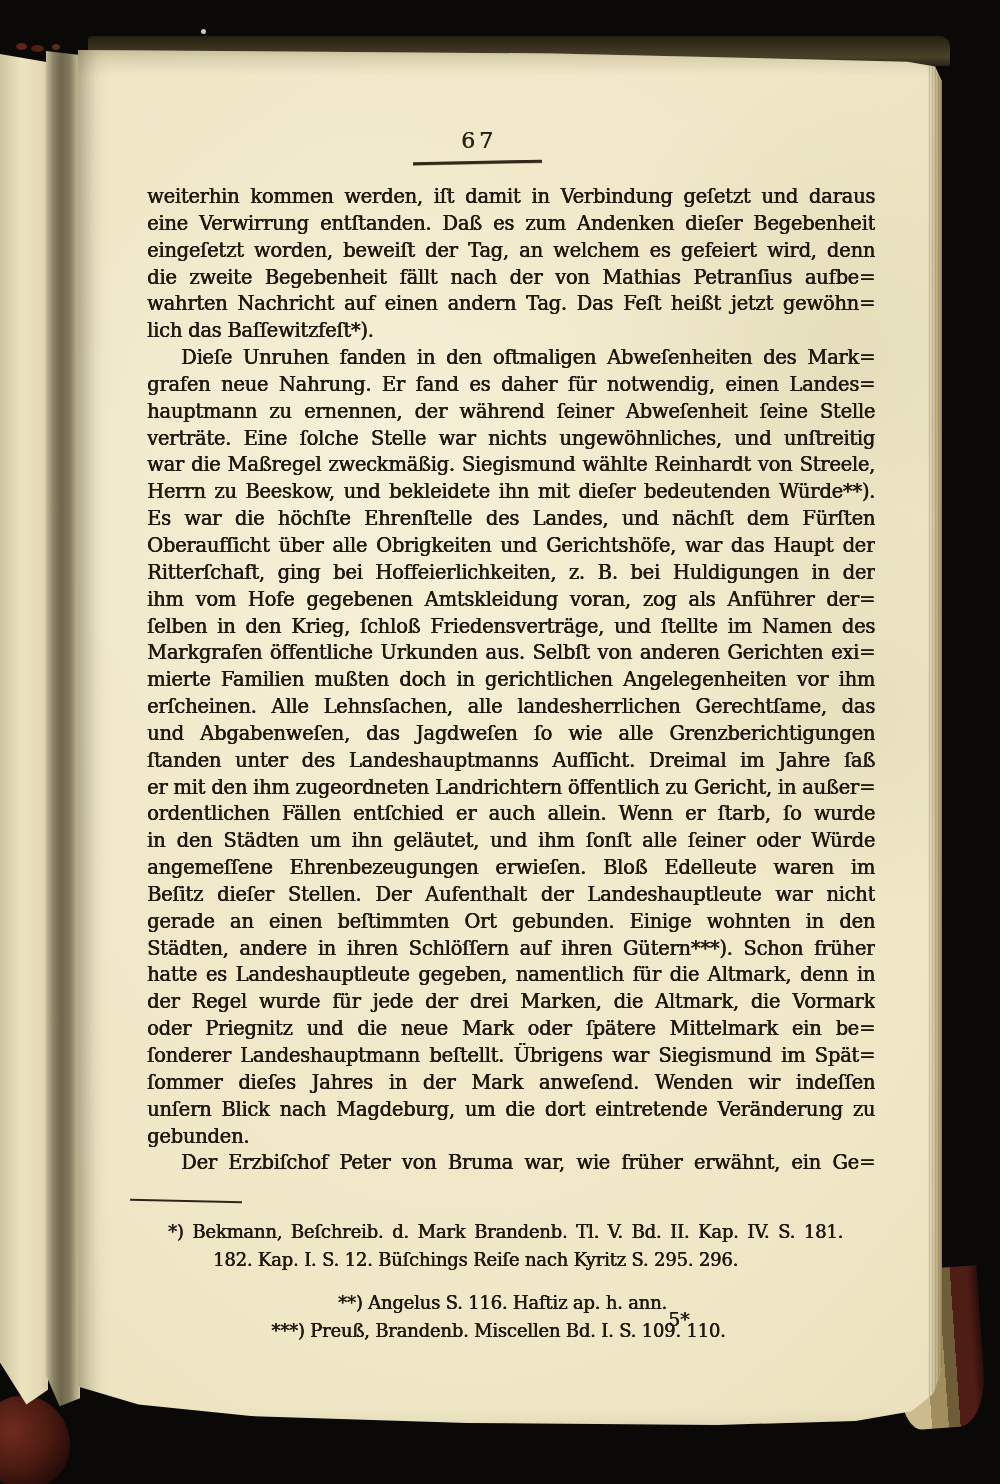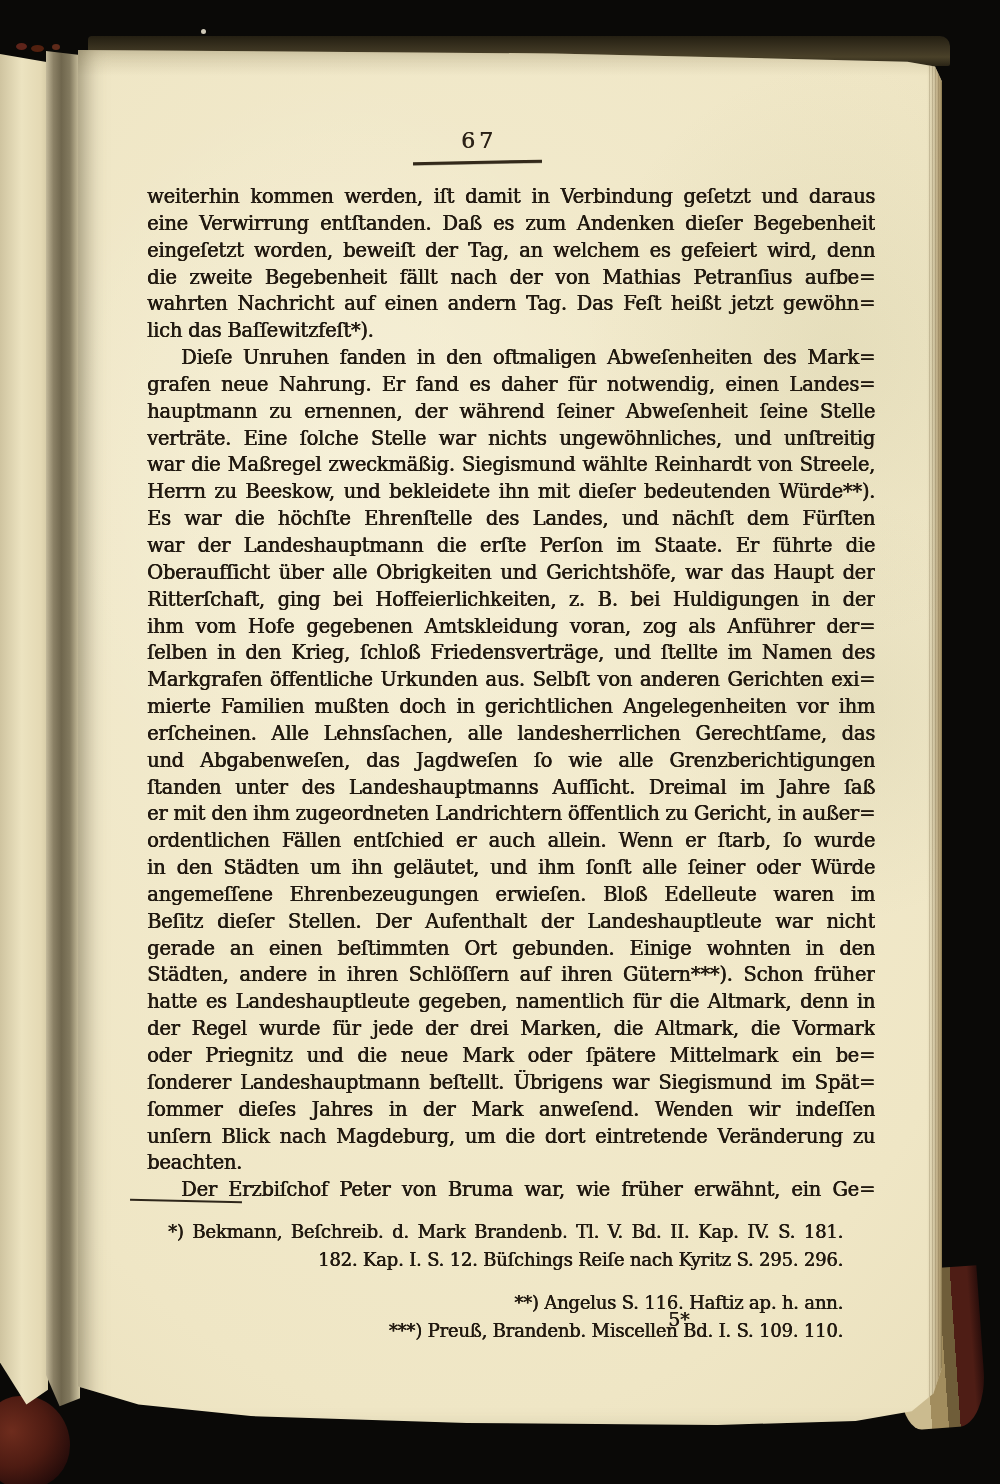--- a/index.html
+++ b/index.html
@@ -54,21 +54,21 @@
   .bl{margin:0;height:26.85px;line-height:26.85px;overflow:hidden;
     font-size:19.5px;letter-spacing:-0.25px;
     text-align:justify;text-align-last:justify;
     text-shadow:0.5px 0 0 currentColor,0 0 0.5px rgba(33,25,16,0.8);}
   .bl.end{text-align-last:left;}
   .bl.ind{text-indent:34px;}
   .fnrule{position:absolute;left:52px;top:1150px;width:112px;height:2.4px;
     background:#2e261a;transform:rotate(1.4deg);}
   .footnotes{position:absolute;left:30px;top:1168px;width:735px;}
   .fn{margin:0;height:27.6px;line-height:27.6px;overflow:hidden;
-    font-size:18px;letter-spacing:-0.2px;text-align:right;
+    font-size:18px;letter-spacing:-0.2px;text-align:center;
     text-shadow:0.45px 0 0 currentColor,0 0 0.4px rgba(33,25,16,0.75);}
   .fn.f1{text-indent:60px;text-align:justify;text-align-last:justify;}
   .fn.f3{text-indent:54px;margin-top:16px;}
   .fn.f4{text-indent:46px;}
   .signature{position:absolute;left:590px;top:1258px;font-size:19px;
     text-shadow:0.45px 0 0 currentColor;}
 </style>
 </head>
 <body>
 
@@ -97,21 +97,20 @@
       <p class="bl">die zweite Begebenheit fällt nach der von Mathias Petranſius aufbe=</p>
       <p class="bl">wahrten Nachricht auf einen andern Tag. Das Feſt heißt jetzt gewöhn=</p>
       <p class="bl end">lich das Baſſewitzfeſt*).</p>
       <p class="bl ind">Dieſe Unruhen fanden in den oftmaligen Abweſenheiten des Mark=</p>
       <p class="bl">grafen neue Nahrung. Er fand es daher für notwendig, einen Landes=</p>
       <p class="bl">hauptmann zu ernennen, der während ſeiner Abweſenheit ſeine Stelle</p>
       <p class="bl">verträte. Eine ſolche Stelle war nichts ungewöhnliches, und unſtreitig</p>
       <p class="bl">war die Maßregel zweckmäßig. Siegismund wählte Reinhardt von Streele,</p>
       <p class="bl">Herrn zu Beeskow, und bekleidete ihn mit dieſer bedeutenden Würde**).</p>
       <p class="bl">Es war die höchſte Ehrenſtelle des Landes, und nächſt dem Fürſten</p>
-      <p class="bl">war der Landeshauptmann die erſte Perſon im Staate. Er führte die</p>
       <p class="bl">Oberaufſicht über alle Obrigkeiten und Gerichtshöfe, war das Haupt der</p>
       <p class="bl">Ritterſchaft, ging bei Hoffeierlichkeiten, z. B. bei Huldigungen in der</p>
       <p class="bl">ihm vom Hofe gegebenen Amtskleidung voran, zog als Anführer der=</p>
       <p class="bl">ſelben in den Krieg, ſchloß Friedensverträge, und ſtellte im Namen des</p>
       <p class="bl">Markgrafen öffentliche Urkunden aus. Selbſt von anderen Gerichten exi=</p>
       <p class="bl">mierte Familien mußten doch in gerichtlichen Angelegenheiten vor ihm</p>
       <p class="bl">erſcheinen. Alle Lehnsſachen, alle landesherrlichen Gerechtſame, das Zoll=</p>
       <p class="bl">und Abgabenweſen, das Jagdweſen ſo wie alle Grenzberichtigungen</p>
       <p class="bl">ſtanden unter des Landeshauptmanns Aufſicht. Dreimal im Jahre ſaß</p>
       <p class="bl">er mit den ihm zugeordneten Landrichtern öffentlich zu Gericht, in außer=</p>
@@ -120,21 +119,21 @@
       <p class="bl">angemeſſene Ehrenbezeugungen erwieſen. Bloß Edelleute waren im</p>
       <p class="bl">Beſitz dieſer Stellen. Der Aufenthalt der Landeshauptleute war nicht</p>
       <p class="bl">gerade an einen beſtimmten Ort gebunden. Einige wohnten in den</p>
       <p class="bl">Städten, andere in ihren Schlöſſern auf ihren Gütern***). Schon früher</p>
       <p class="bl">hatte es Landeshauptleute gegeben, namentlich für die Altmark, denn in</p>
       <p class="bl">der Regel wurde für jede der drei Marken, die Altmark, die Vormark</p>
       <p class="bl">oder Priegnitz und die neue Mark oder ſpätere Mittelmark ein be=</p>
       <p class="bl">ſonderer Landeshauptmann beſtellt. Übrigens war Siegismund im Spät=</p>
       <p class="bl">ſommer dieſes Jahres in der Mark anweſend. Wenden wir indeſſen</p>
       <p class="bl">unſern Blick nach Magdeburg, um die dort eintretende Veränderung zu</p>
-      <p class="bl end">beachten.</p>
+      <p class="bl end">gebunden.</p>
       <p class="bl ind">Der Erzbiſchof Peter von Bruma war, wie früher erwähnt, ein Ge=</p>
     </div>
 
     <div class="fnrule"></div>
     <div class="footnotes">
       <p class="fn f1">*) Bekmann, Beſchreib. d. Mark Brandenb. Tl. V. Bd. II. Kap. IV. S. 181.</p>
       <p class="fn f2">182. Kap. I. S. 12. Büſchings Reiſe nach Kyritz S. 295. 296.</p>
       <p class="fn f3">**) Angelus S. 116. Haftiz ap. h. ann.</p>
       <p class="fn f4">***) Preuß, Brandenb. Miscellen Bd. I. S. 109. 110.</p>
     </div>

